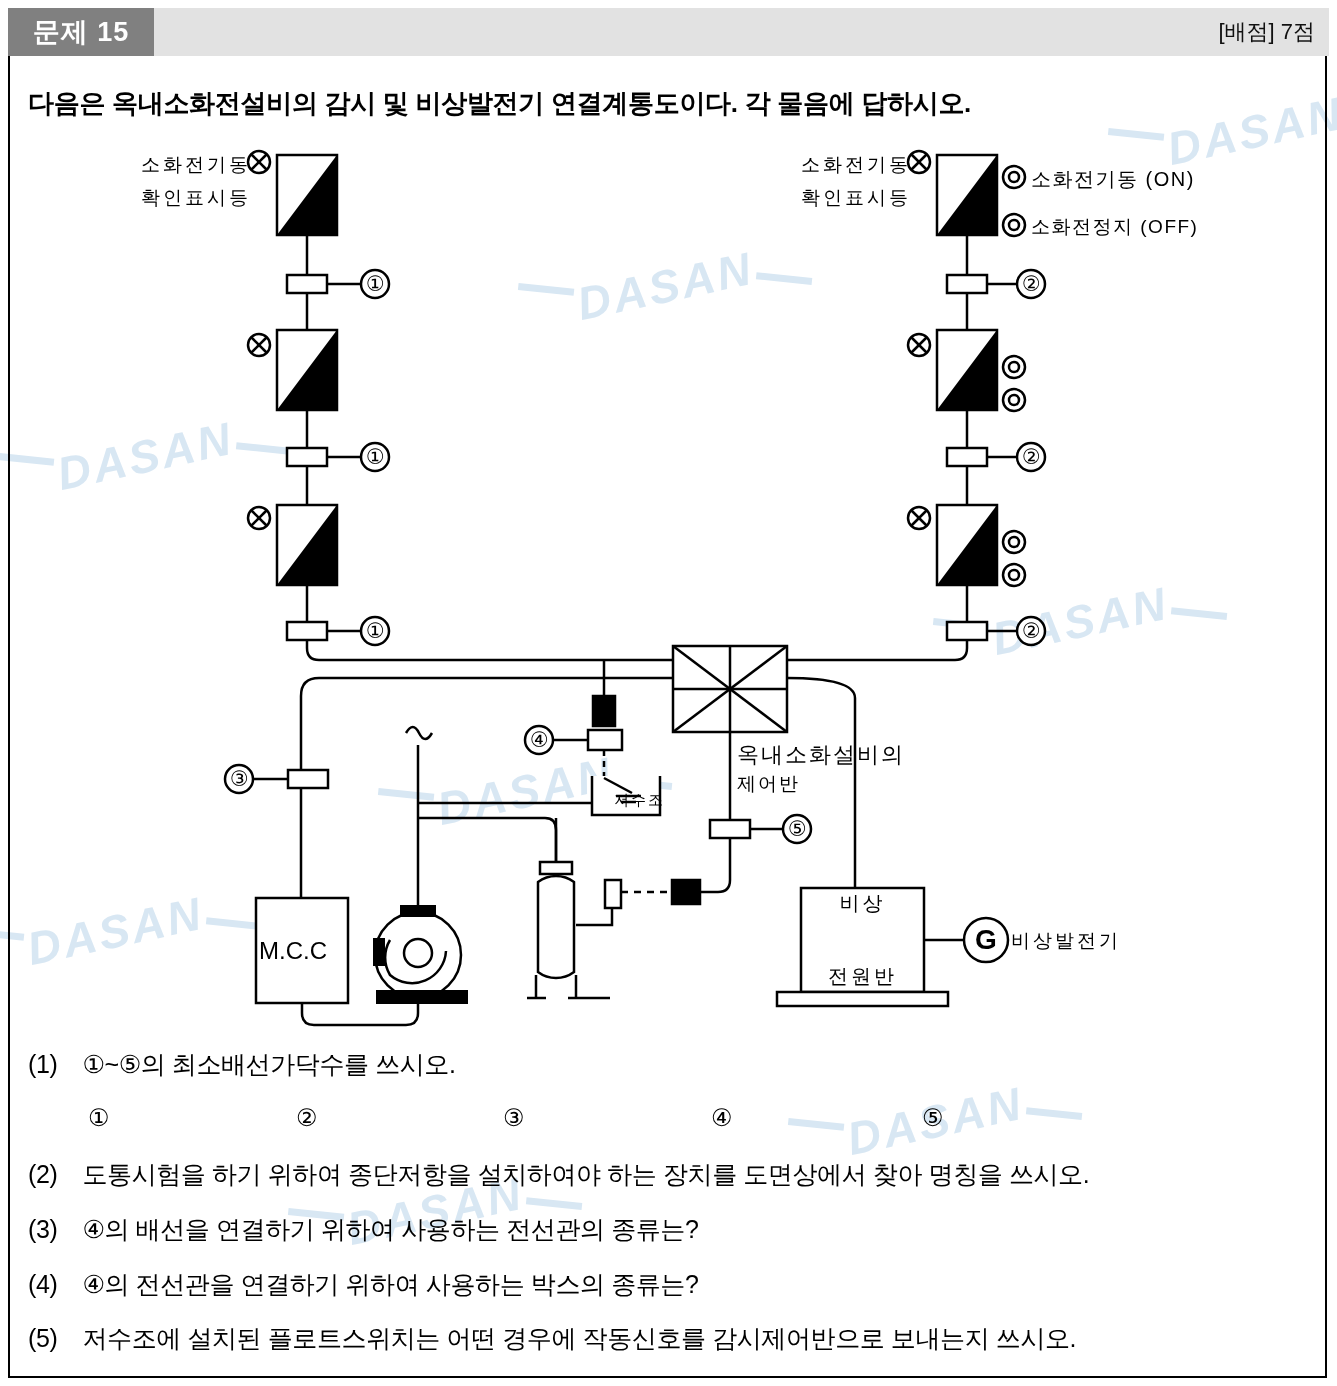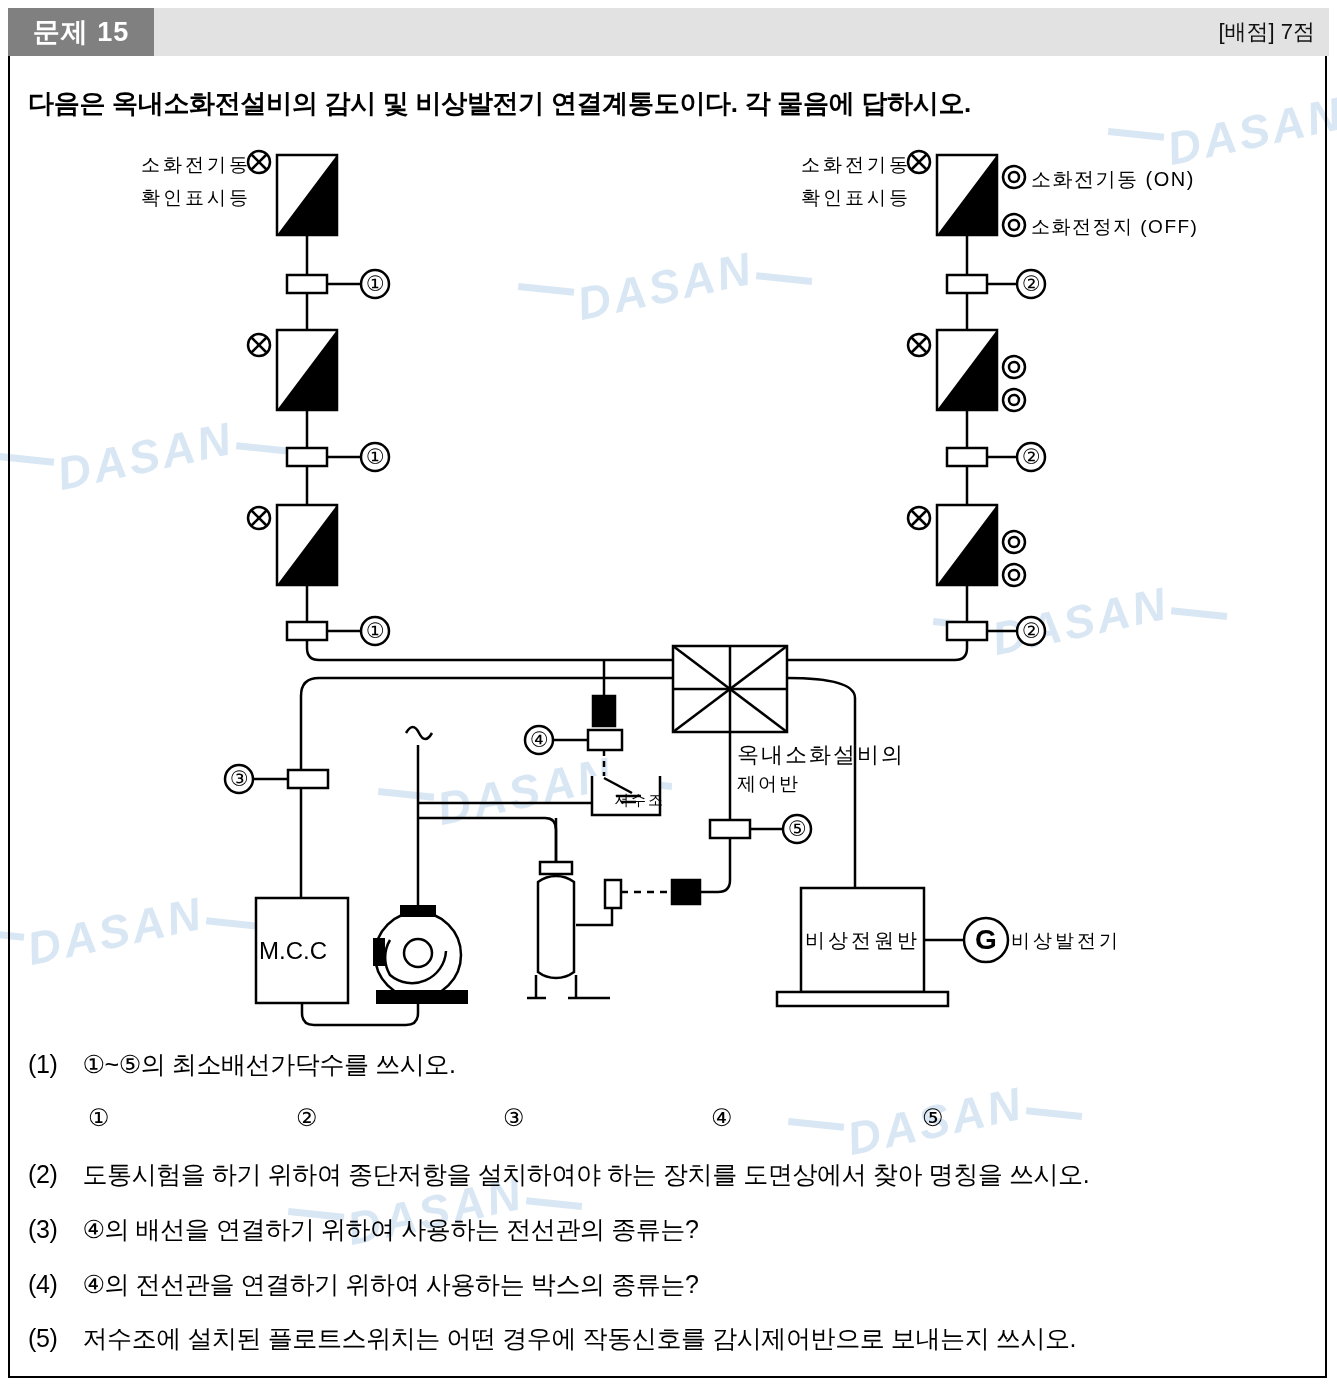--- a/index.html
+++ b/index.html
@@ -268,21 +268,21 @@
   <div style="position:absolute;left:1031px;top:166px;font-size:20px;letter-spacing:1.5px;white-space:nowrap;">소화전기동 (ON)</div>
   <div style="position:absolute;left:1031px;top:214px;font-size:19px;letter-spacing:1.5px;white-space:nowrap;">소화전정지 (OFF)</div>
 
   <div style="position:absolute;left:737px;top:740px;font-size:22px;letter-spacing:2px;white-space:nowrap;">옥내소화설비의</div>
   <div style="position:absolute;left:737px;top:771px;font-size:19px;letter-spacing:2px;white-space:nowrap;">제어반</div>
 
   <div style="position:absolute;left:614px;top:791px;font-size:15px;letter-spacing:2px;">저수조</div>
 
   <div style="position:absolute;left:256px;top:898px;width:74px;height:105px;display:flex;align-items:center;justify-content:center;font-size:24px;">M.C.C</div>
 
-  <div style="position:absolute;left:801px;top:888px;width:123px;height:104px;display:flex;align-items:center;justify-content:center;font-size:20px;letter-spacing:3px;line-height:1.55;border-radius:28px;">
+  <div style="position:absolute;left:801px;top:888px;width:123px;height:104px;display:flex;flex-direction:column;align-items:center;justify-content:space-between;font-size:20px;letter-spacing:3px;line-height:1.55;border-radius:28px;">
     <span>비상</span>
     <span>전원반</span>
   </div>
 
   <div style="position:absolute;left:964px;top:922px;width:44px;height:36px;display:flex;align-items:center;justify-content:center;font-size:28px;font-weight:bold;">G</div>
   <div style="position:absolute;left:1011px;top:928px;font-size:19px;letter-spacing:3px;white-space:nowrap;">비상발전기</div>
 
   <div style="position:absolute;left:366px;top:272px;font-size:21px;">①</div>
   <div style="position:absolute;left:366px;top:445px;font-size:21px;">①</div>
   <div style="position:absolute;left:366px;top:619px;font-size:21px;">①</div>

